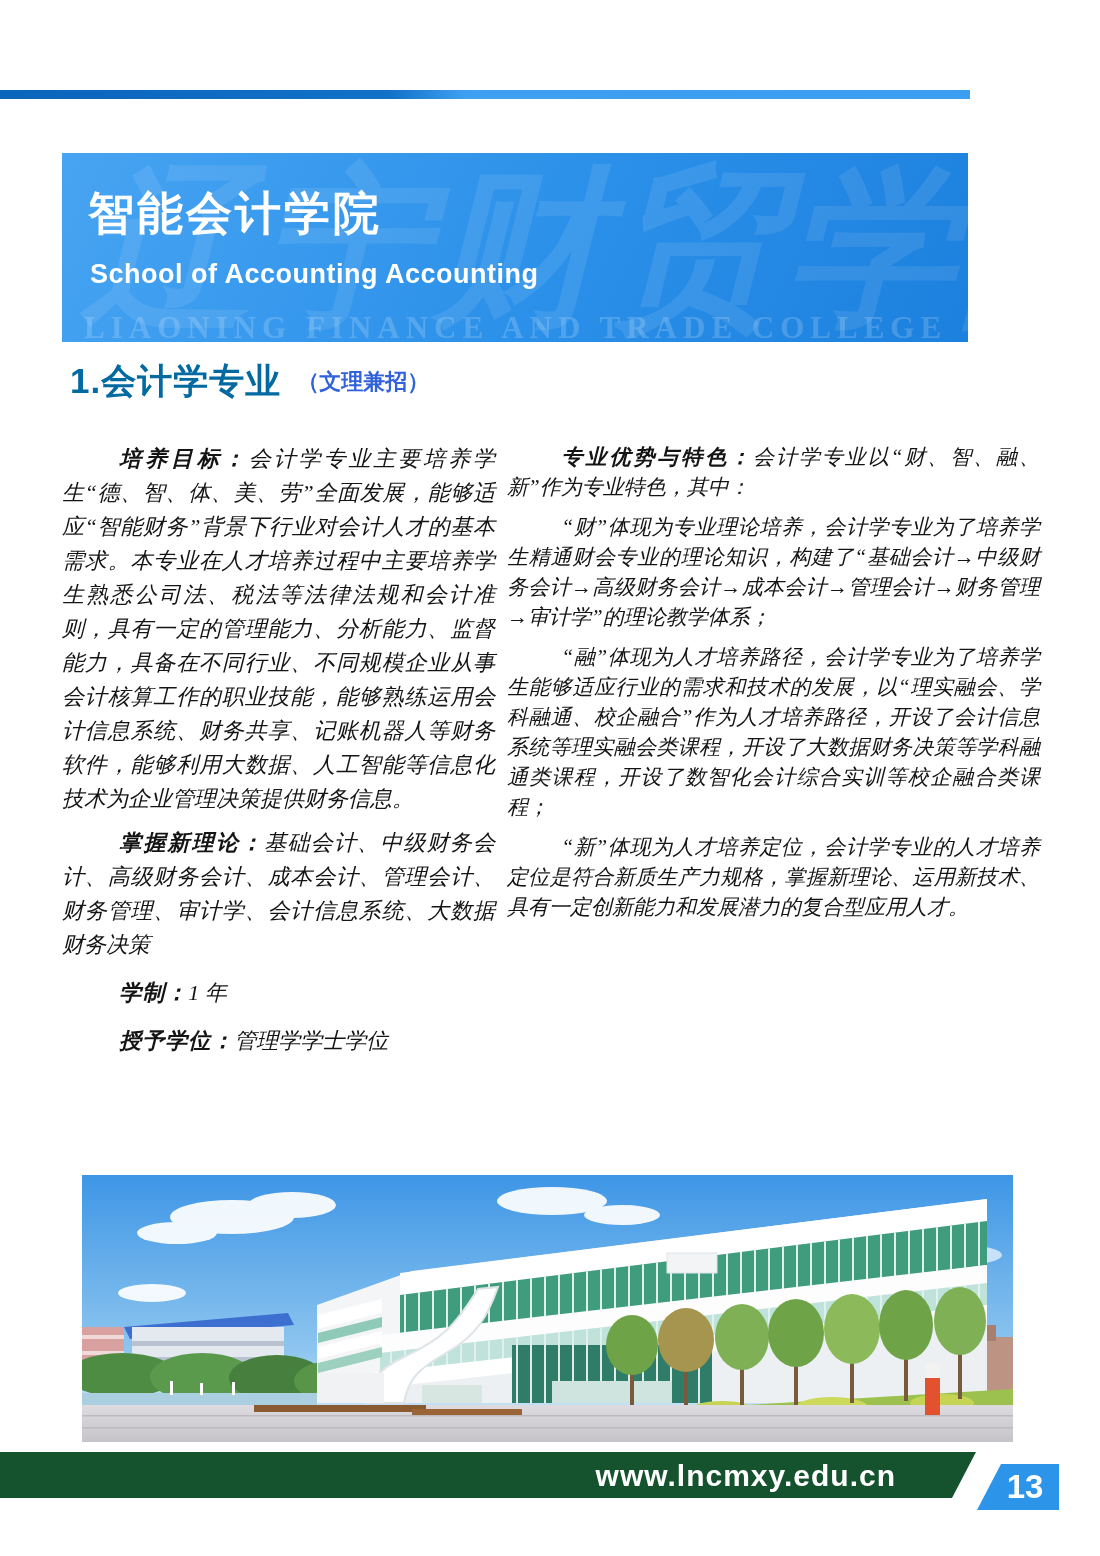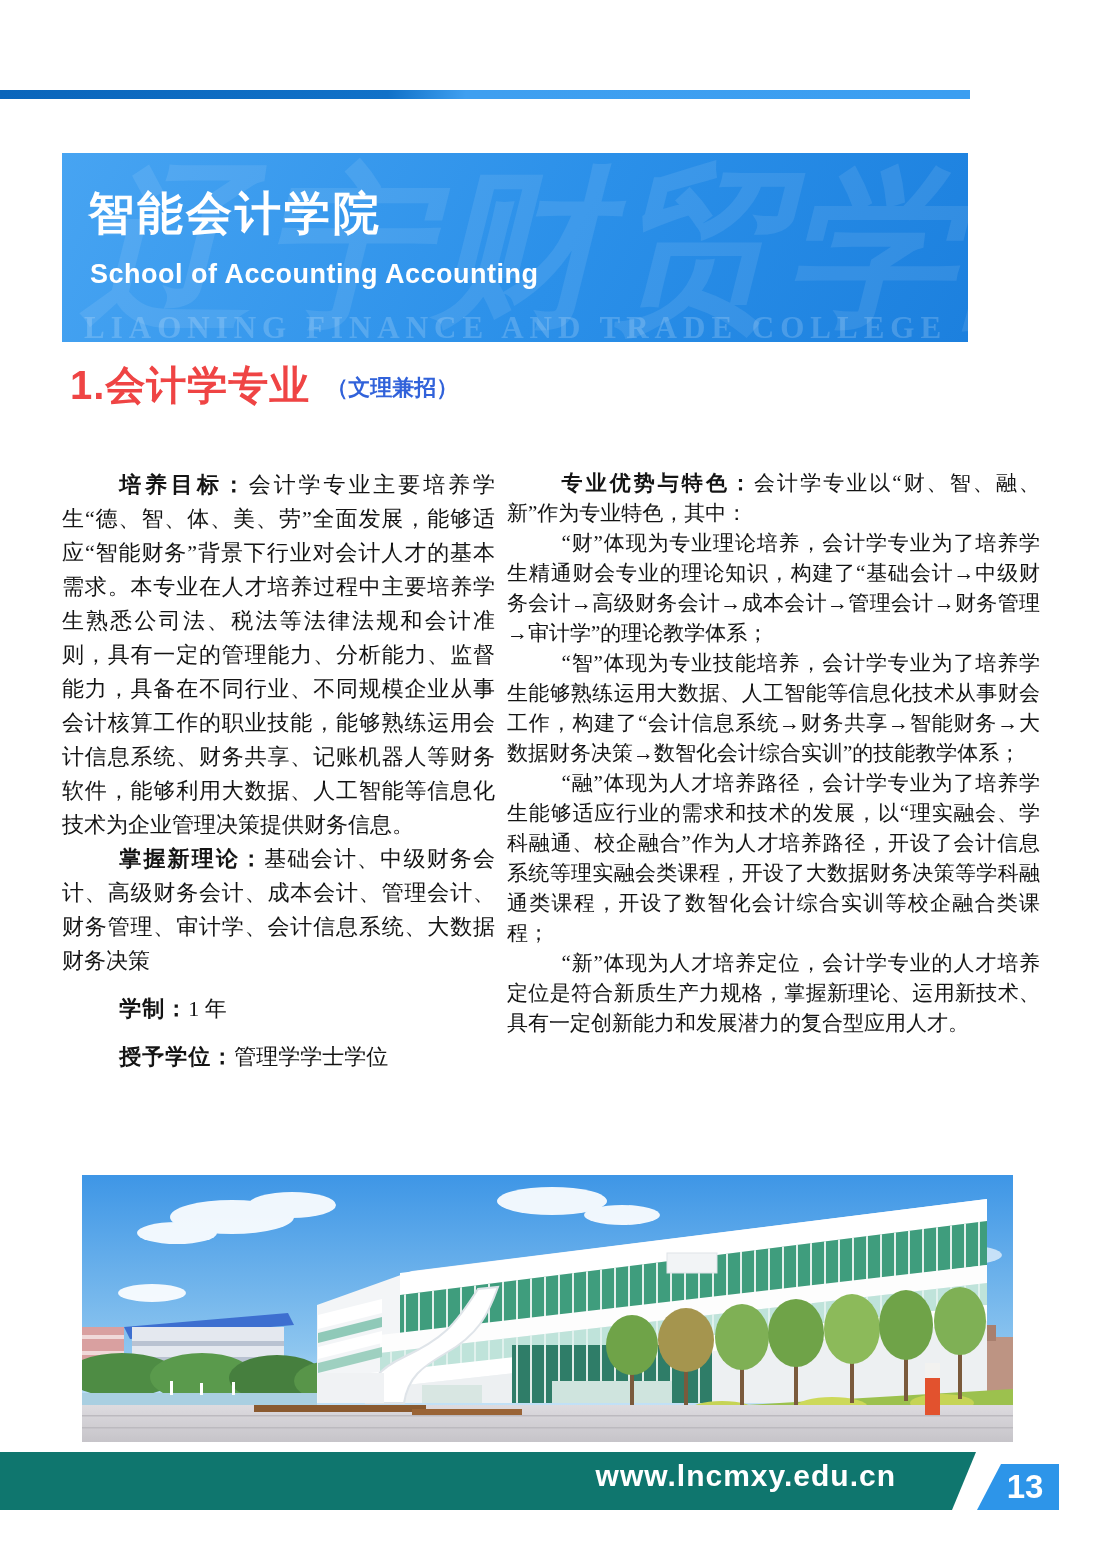--- a/index.html
+++ b/index.html
@@ -19,42 +19,42 @@
   .banner .wm-en{position:absolute;left:22px;bottom:-4px;white-space:nowrap;
     font-family:"Liberation Serif", serif;font-size:31px;font-weight:600;letter-spacing:6px;
     color:rgba(255,255,255,0.18);}
   .banner h1{position:absolute;left:26px;top:30px;margin:0;color:#fff;
     font-size:46px;font-weight:700;letter-spacing:3px;}
   .banner h2{position:absolute;left:28px;top:106px;margin:0;color:#fff;
     font-size:27px;font-weight:700;letter-spacing:0.5px;}
 
   
   .section-heading{position:absolute;left:70px;top:358px;white-space:nowrap;}
-  .sec-title{font-size:40px;font-weight:600;color:#ef4444;letter-spacing:1px;}
+  .sec-title{font-size:35px;font-weight:600;color:#0369a1;letter-spacing:1px;}
   .sec-note{font-size:22px;font-weight:600;color:#3162da;margin-left:16px;
     position:relative;top:-4px;}
 
   
-  .columns{position:absolute;left:62px;top:468px;width:978px;display:flex;}
+  .columns{position:absolute;left:62px;top:442px;width:978px;display:flex;font-style:italic;}
   .col{color:#141414;text-align:justify;}
   .col.left{width:433px;margin-right:12px;font-family:"Liberation Serif", serif;
     font-size:22px;line-height:34px;}
   .col.right{width:533px;font-family:"Liberation Serif", serif;
     font-size:21px;line-height:30px;}
   .col p{margin:0;text-indent:2.6em;}
-  .col p + p{margin-top:0;}
+  .col p + p{margin-top:10px;}
   .col p.tight{margin-top:14px;}
   .col b{font-weight:700;letter-spacing:1px;}
 
   
   .photo{position:absolute;left:82px;top:1175px;width:931px;height:267px;overflow:hidden;}
   .photo svg{display:block;width:100%;height:100%;}
 
   
-  .footer-bar{position:absolute;left:0;top:1452px;width:976px;height:58px;background:#0f766e;
+  .footer-bar{position:absolute;left:0;top:1452px;width:976px;height:46px;background:#14532d;
     clip-path:polygon(0 0,100% 0,calc(100% - 24px) 100%,0 100%);}
   .footer-url{position:absolute;right:80px;top:7px;color:#fff;font-size:30px;font-weight:700;
     letter-spacing:1px;}
   .footer-num{position:absolute;left:977px;top:1452px;width:82px;height:46px;background:#2d95e9;
     clip-path:polygon(24px 0,100% 0,100% 100%,0 100%);color:#fff;font-size:33px;font-weight:700;
     display:flex;align-items:center;justify-content:center;padding-left:14px;box-sizing:border-box;margin-top:12px;}
 </style>
 </head>
 <body>
 
@@ -76,21 +76,20 @@
   <div class="columns">
     <div class="col left">
       <p><b>培养目标：</b><span>会计学专业主要培养学生“德、智、体、美、劳”全面发展，能够适应“智能财务”背景下行业对会计人才的基本需求。本专业在人才培养过程中主要培养学生熟悉公司法、税法等法律法规和会计准则，具有一定的管理能力、分析能力、监督能力，具备在不同行业、不同规模企业从事会计核算工作的职业技能，能够熟练运用会计信息系统、财务共享、记账机器人等财务软件，能够利用大数据、人工智能等信息化技术为企业管理决策提供财务信息。</span></p>
       <p><b>掌握新理论：</b><span>基础会计、中级财务会计、高级财务会计、成本会计、管理会计、财务管理、审计学、会计信息系统、大数据财务决策</span></p>
       <p class="tight"><b>学制：</b><span>1 年</span></p>
       <p class="tight"><b>授予学位：</b><span>管理学学士学位</span></p>
     </div>
     <div class="col right">
       <p><b>专业优势与特色：</b><span>会计学专业以“财、智、融、新”作为专业特色，其中：</span></p>
       <p>“财”体现为专业理论培养，会计学专业为了培养学生精通财会专业的理论知识，构建了“基础会计→中级财务会计→高级财务会计→成本会计→管理会计→财务管理→审计学”的理论教学体系；</p>
-      <p>“智”体现为专业技能培养，会计学专业为了培养学生能够熟练运用大数据、人工智能等信息化技术从事财会工作，构建了“会计信息系统→财务共享→智能财务→大数据财务决策→数智化会计综合实训”的技能教学体系；</p>
       <p>“融”体现为人才培养路径，会计学专业为了培养学生能够适应行业的需求和技术的发展，以“理实融会、学科融通、校企融合”作为人才培养路径，开设了会计信息系统等理实融会类课程，开设了大数据财务决策等学科融通类课程，开设了数智化会计综合实训等校企融合类课程；</p>
       <p>“新”体现为人才培养定位，会计学专业的人才培养定位是符合新质生产力规格，掌握新理论、运用新技术、具有一定创新能力和发展潜力的复合型应用人才。</p>
     </div>
   </div>
 
   <div class="photo">
     <svg viewBox="0 0 931 267" preserveAspectRatio="none">
       <defs>
         <linearGradient id="sky" x1="0" y1="0" x2="0" y2="1">
           <stop offset="0" stop-color="#3e96e6"></stop>

